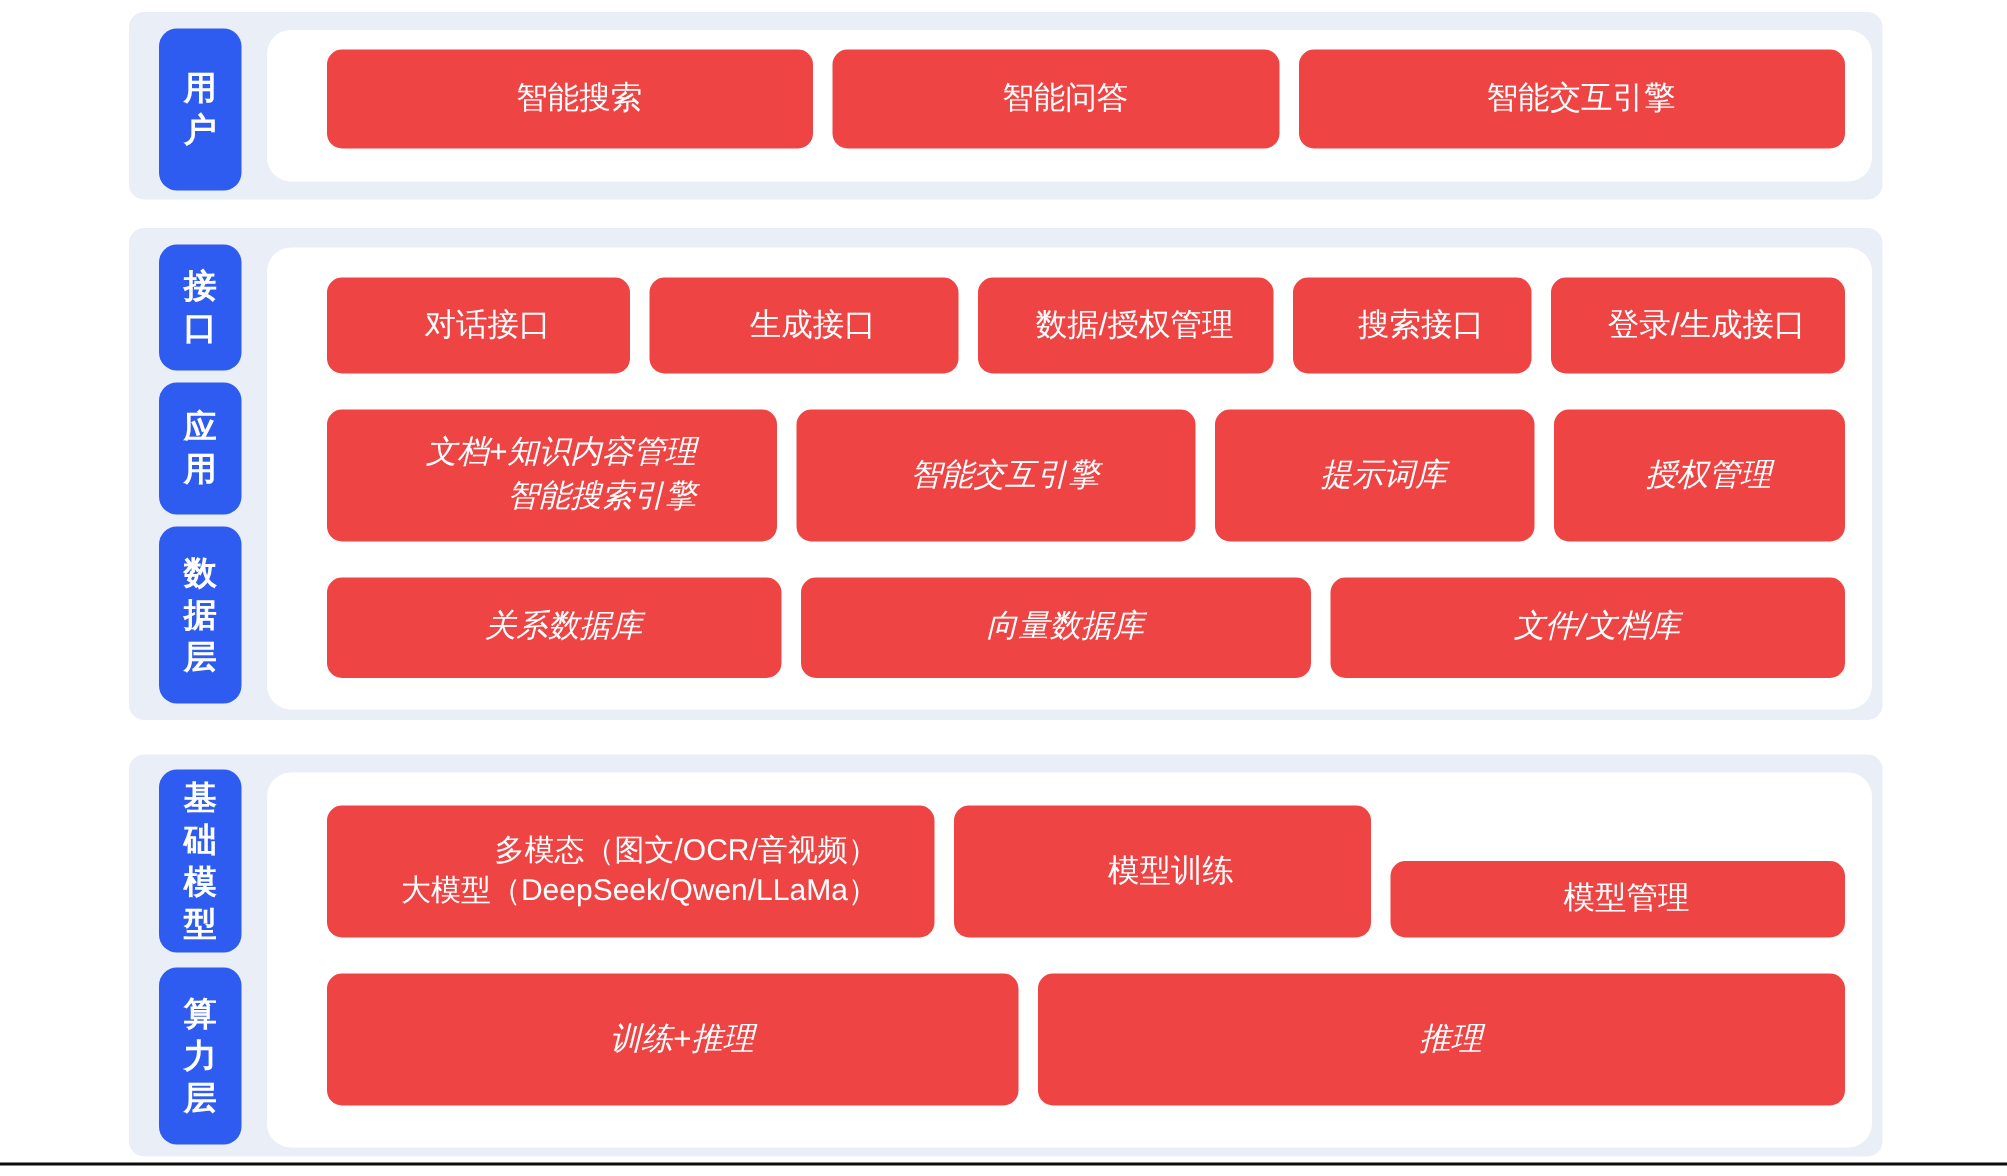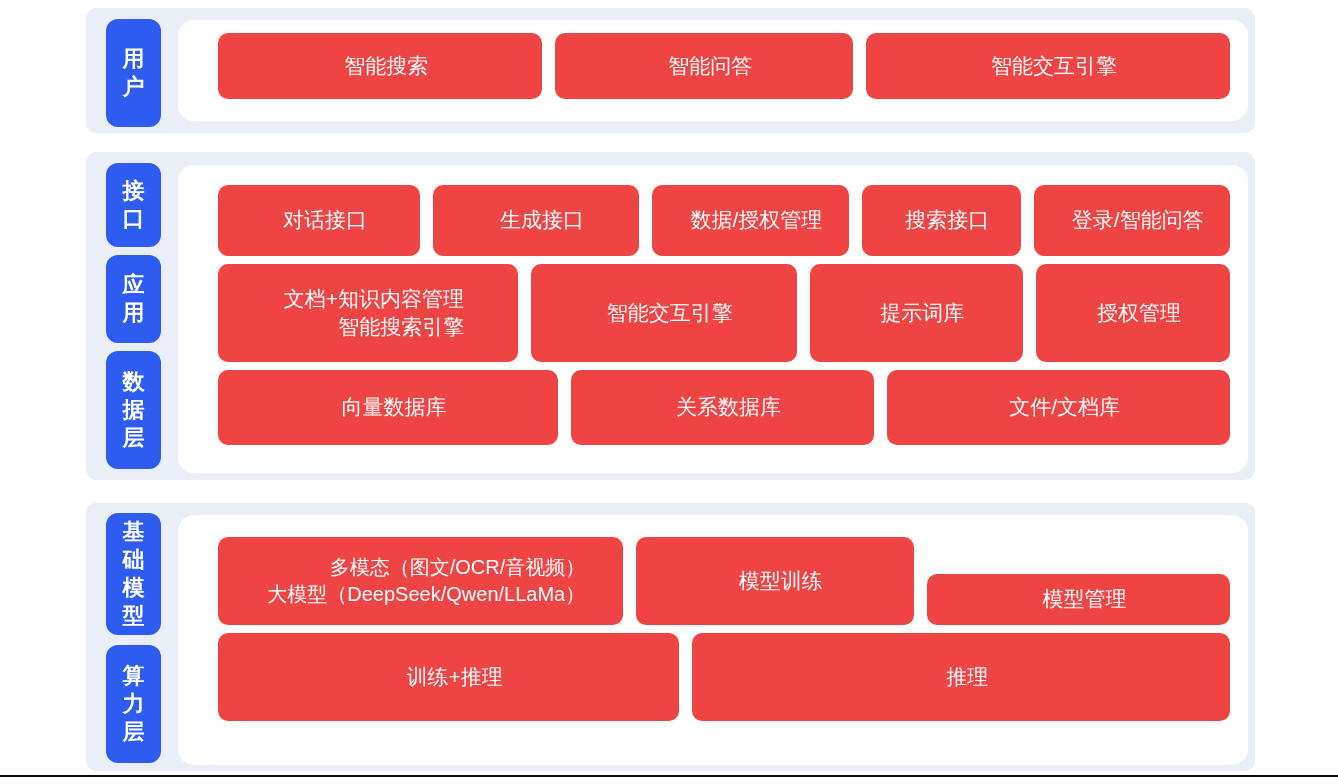--- a/index.html
+++ b/index.html
@@ -61,21 +61,21 @@
   .panel-1 { top: 12px; height: 101px; padding-top: 13px; padding-bottom: 22px; }
   .panel-2 { top: 13px; height: 308px; padding-top: 20px; padding-bottom: 21px; }
   .panel-3 { top: 12px; height: 250px; padding-top: 22px; padding-bottom: 25px; }
 
   .row {
     display: flex;
     flex-direction: row;
     gap: 13px;
     width: 100%;
   }
-  .row + .row { margin-top: 8px; }
+  .row + .row { margin-top: 24px; font-style: italic; }
   .row-h66  { height: 66px; }
   .row-h71  { height: 71px; }
   .row-h98  { height: 98px; }
   .row-h75  { height: 75px; }
   .row-h88  { height: 88px; }
   .row-h103 { height: 88px; }
 
   .box {
     background: #ef4444;
     border-radius: 10px;
@@ -146,44 +146,44 @@
       <div class="box" style="flex:209 1 0;">
         <span>生成接口</span>
       </div>
       <div class="box" style="flex:200 1 0;">
         <span>数据/授权管理</span>
       </div>
       <div class="box" style="flex:158 1 0;">
         <span>搜索接口</span>
       </div>
       <div class="box" style="flex:199 1 0;">
-        <span>登录/智能问答</span>
+        <span>登录/生成接口</span>
       </div>
     </div>
     <div class="row row-h98">
       <div class="box" style="flex:302 1 0;">
         <span>文档+知识内容管理
 智能搜索引擎</span>
       </div>
       <div class="box" style="flex:266 1 0;">
         <span>智能交互引擎</span>
       </div>
       <div class="box" style="flex:211 1 0;">
         <span>提示词库</span>
       </div>
       <div class="box" style="flex:191 1 0;">
         <span>授权管理</span>
       </div>
     </div>
     <div class="row row-h75">
+      <div class="box" style="flex:302 1 0;">
+        <span>关系数据库</span>
+      </div>
       <div class="box" style="flex:340 1 0;">
         <span>向量数据库</span>
-      </div>
-      <div class="box" style="flex:302 1 0;">
-        <span>关系数据库</span>
       </div>
       <div class="box" style="flex:343 1 0;">
         <span>文件/文档库</span>
       </div>
     </div>
   </div>
 </div>
 
 <div class="band band-3">
   <div class="layer-label lbl-foundation">

